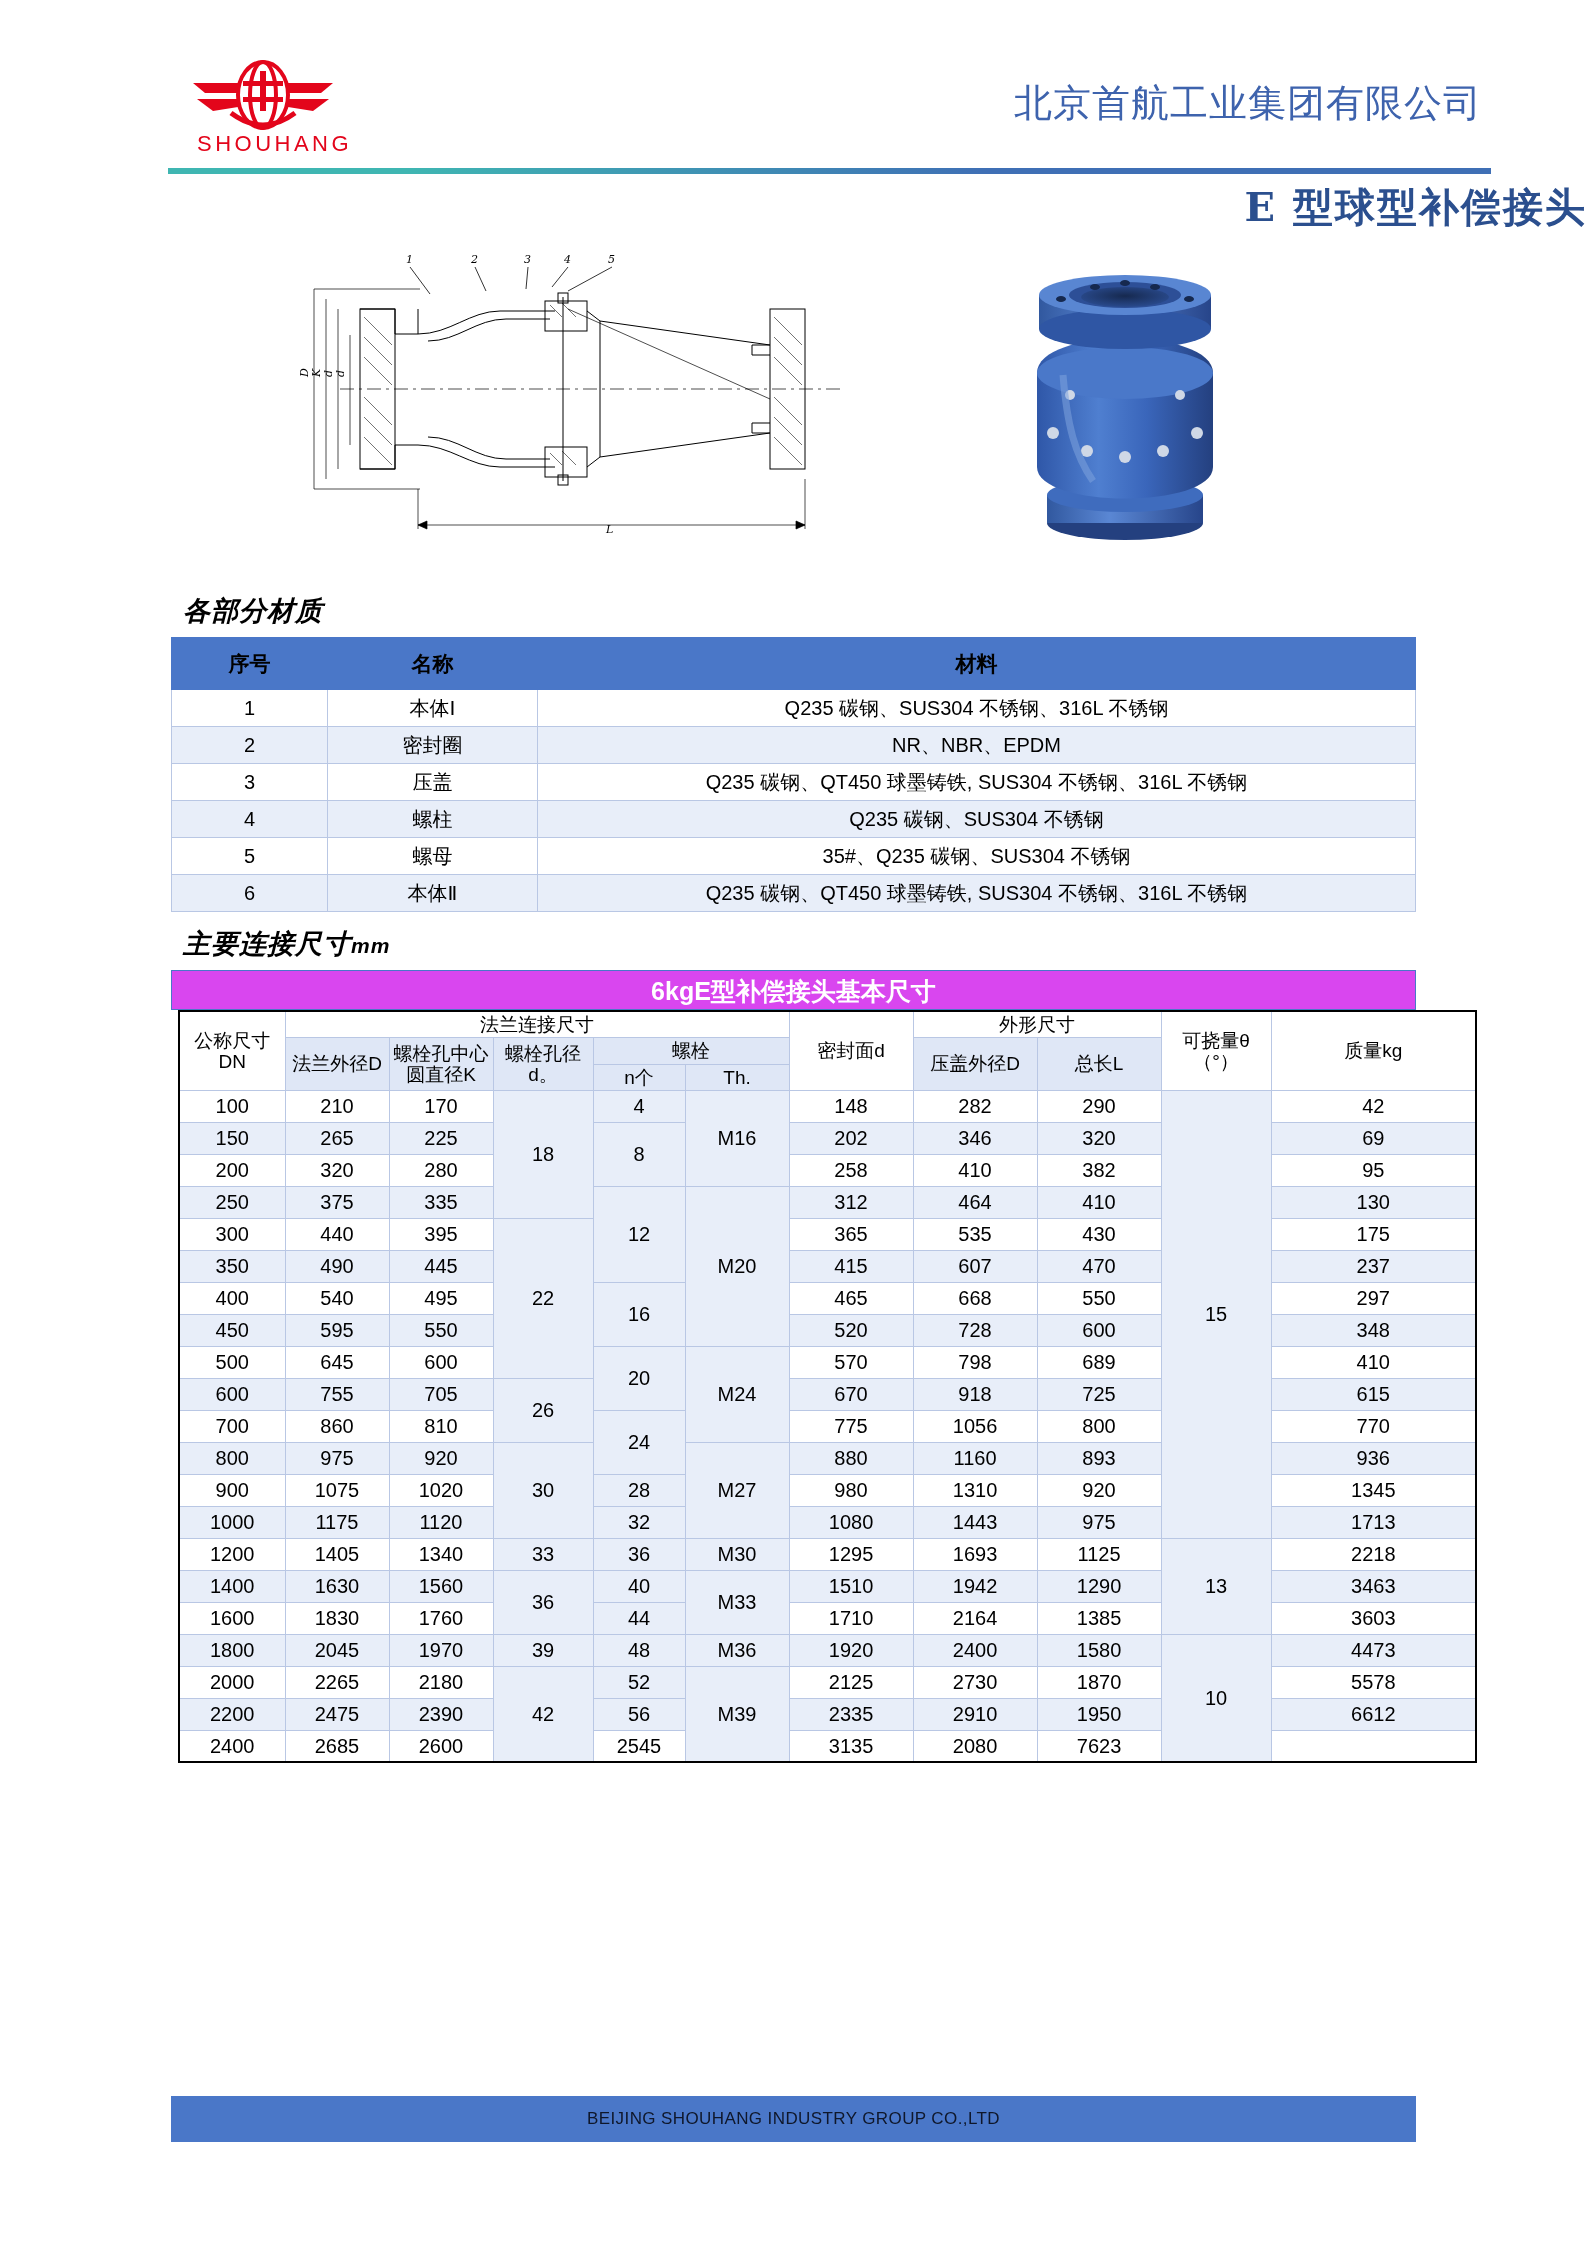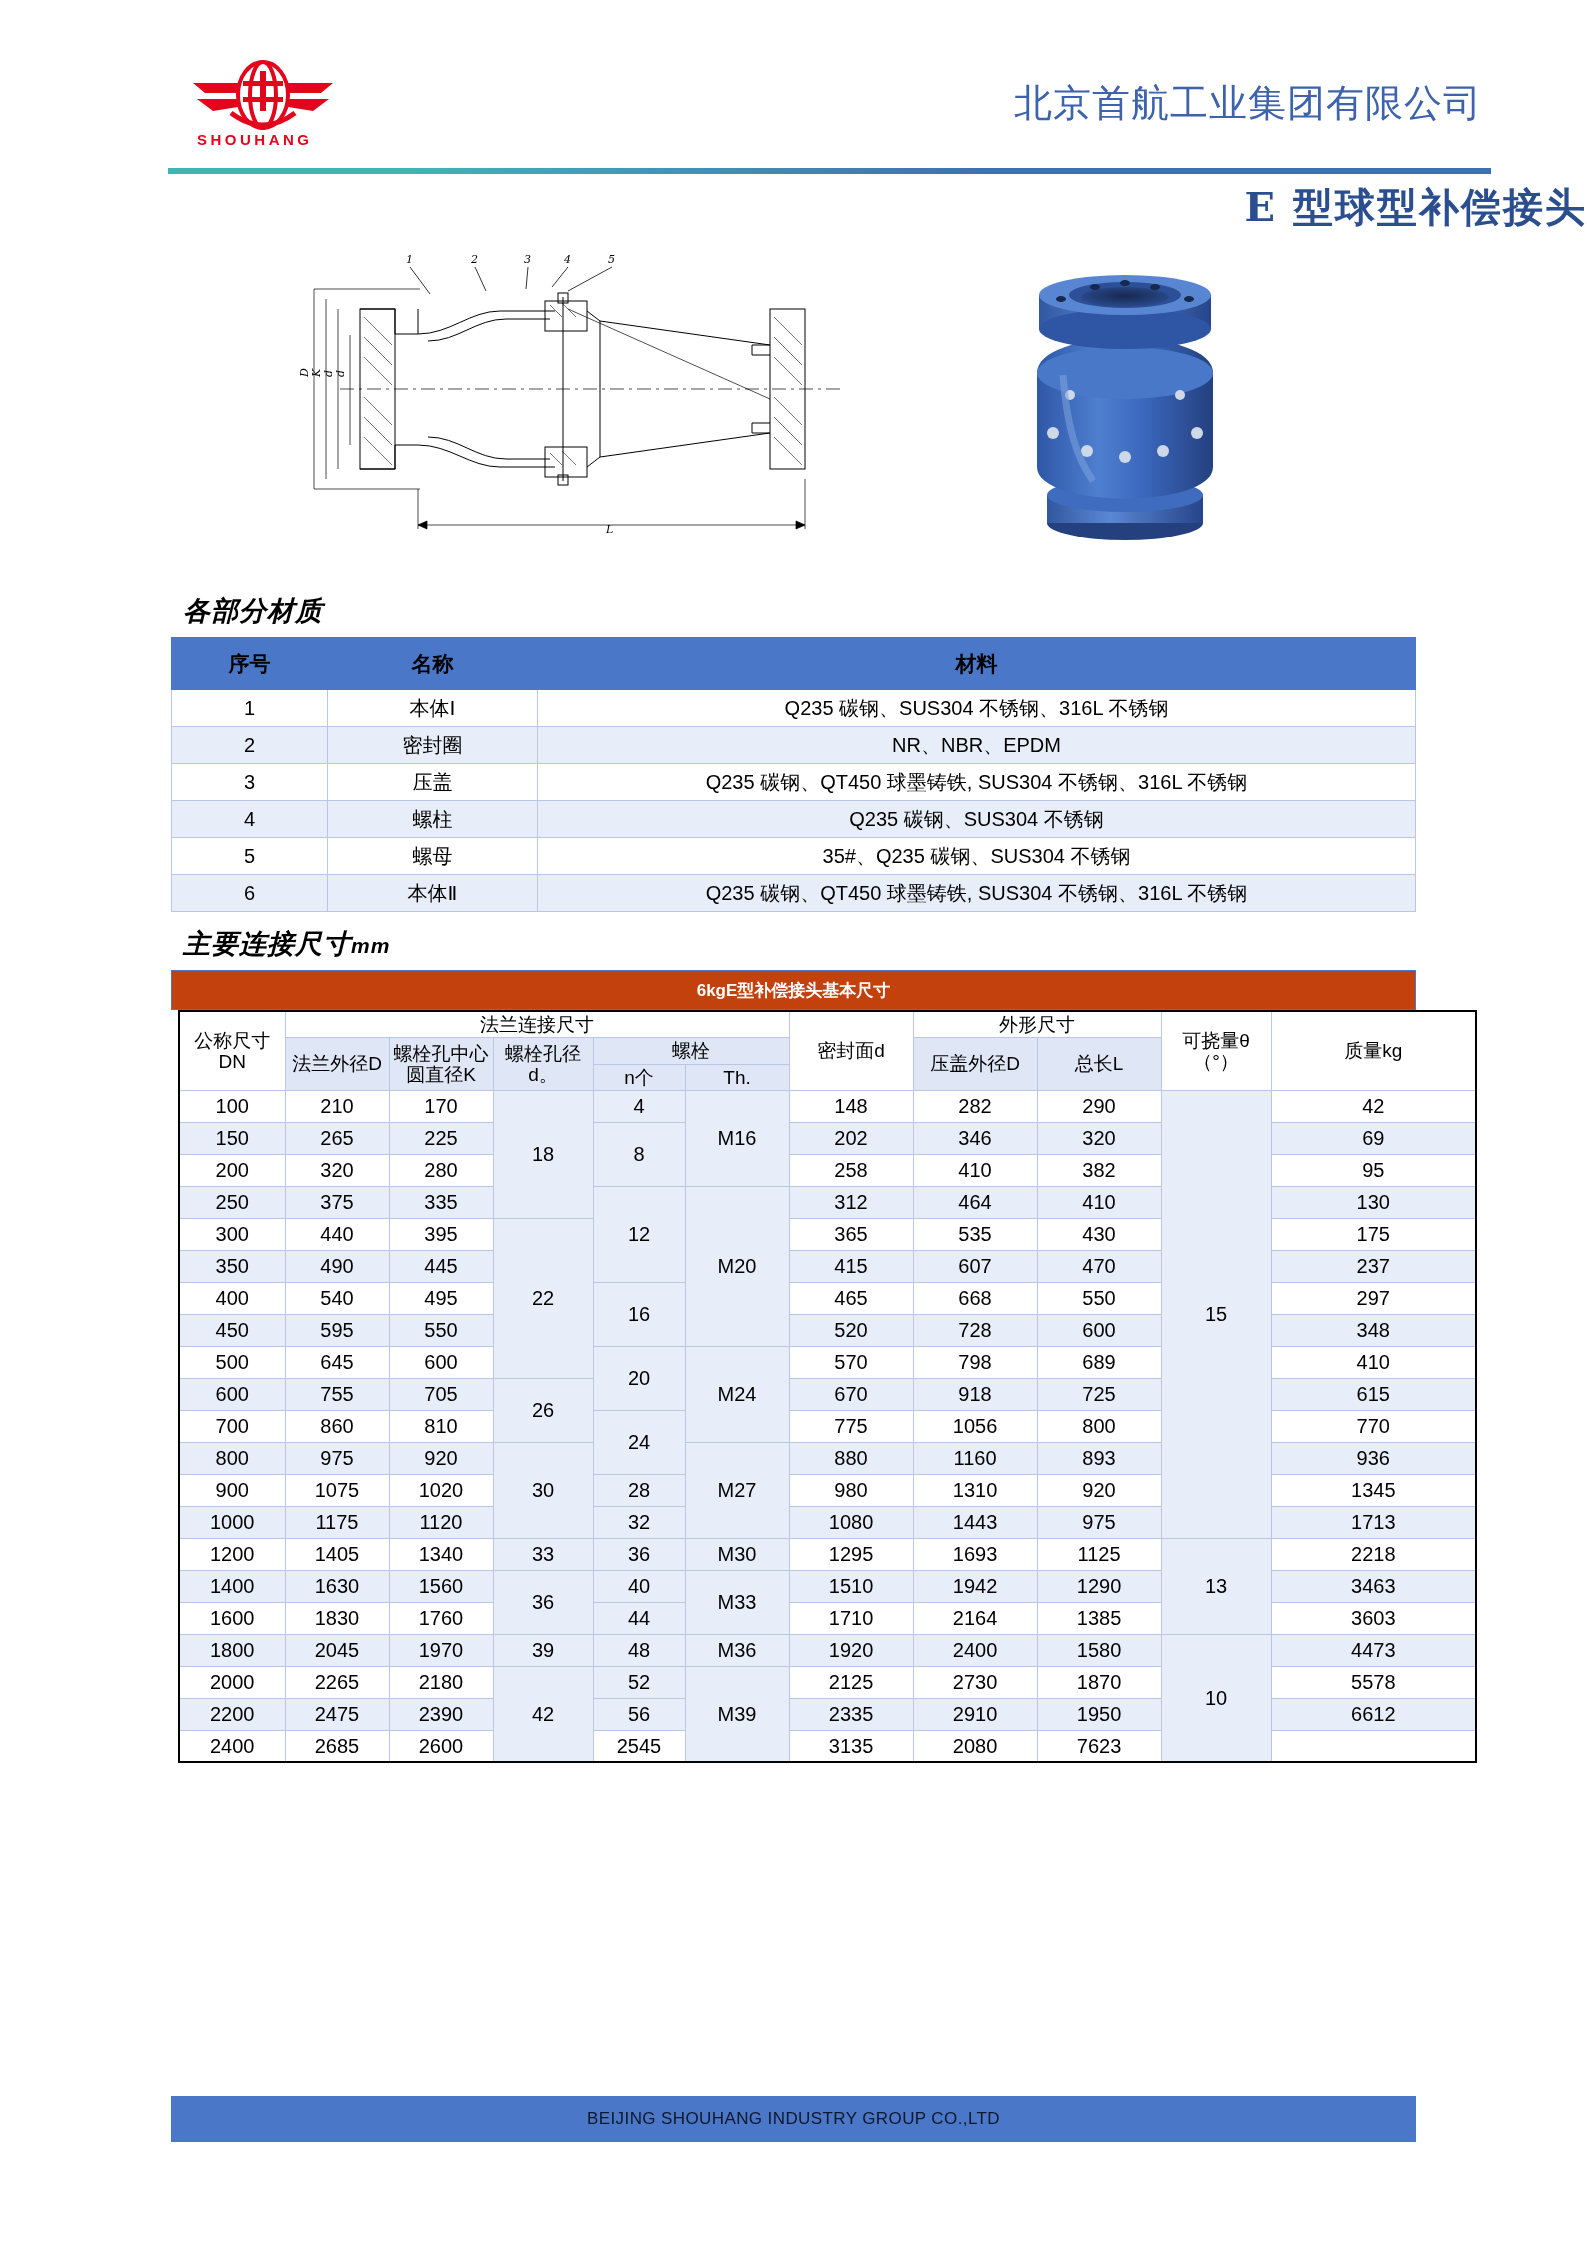--- a/index.html
+++ b/index.html
@@ -15,21 +15,21 @@
 
   
   .header { position:relative; height:148px; }
   .logo-wrap {
     position:absolute; left:183px; top:57px;
     width:160px; height:92px;
   }
   .logo-svg { display:block; }
   .logo-word {
     position:absolute; left:14px; top:74px;
-    font-size:15px; font-weight:bold; letter-spacing:3.5px;
+    font-size:22px; font-weight:normal; letter-spacing:3.5px;
     color:#e3051b; font-family:"Liberation Sans",sans-serif;
   }
   .company-name {
     position:absolute; right:105px; top:78px;
     font-size:38px; font-weight:500; letter-spacing:1px;
     color:#3e63ad;
     font-family:"DejaVu Sans","Liberation Sans",sans-serif;
   }
   .header-rule {
     position:absolute; left:168px; right:96px; top:168px;
@@ -83,22 +83,22 @@
     font-size:21px; font-weight:bold;
     height:52px;
     border-color:#4a77c8;
   }
   .mat-table td { font-size:20px; height:37px; background:#ffffff; }
   .mat-table tr.alt td { background:#e8eef9; }
 
   
   .dim-wrap { margin-left:171px; width:1245px; }
   .dim-title {
-    background:#c2410c; color:#fff;
-    font-size:17px; font-weight:bold;
+    background:#d946ef; color:#fff;
+    font-size:25px; font-weight:bold;
     text-align:center; height:40px; line-height:40px;
     border:1px solid #4a77c8;
   }
   .dim-table { margin-left:7px; width:1299px; border:2px solid #000000; }
   .dim-table th {
     background:#dfe7f6;
     font-size:19px; font-weight:normal;
     padding:2px 1px; line-height:1.12;
   }
   .dim-table th.plain { background:#ffffff; }

